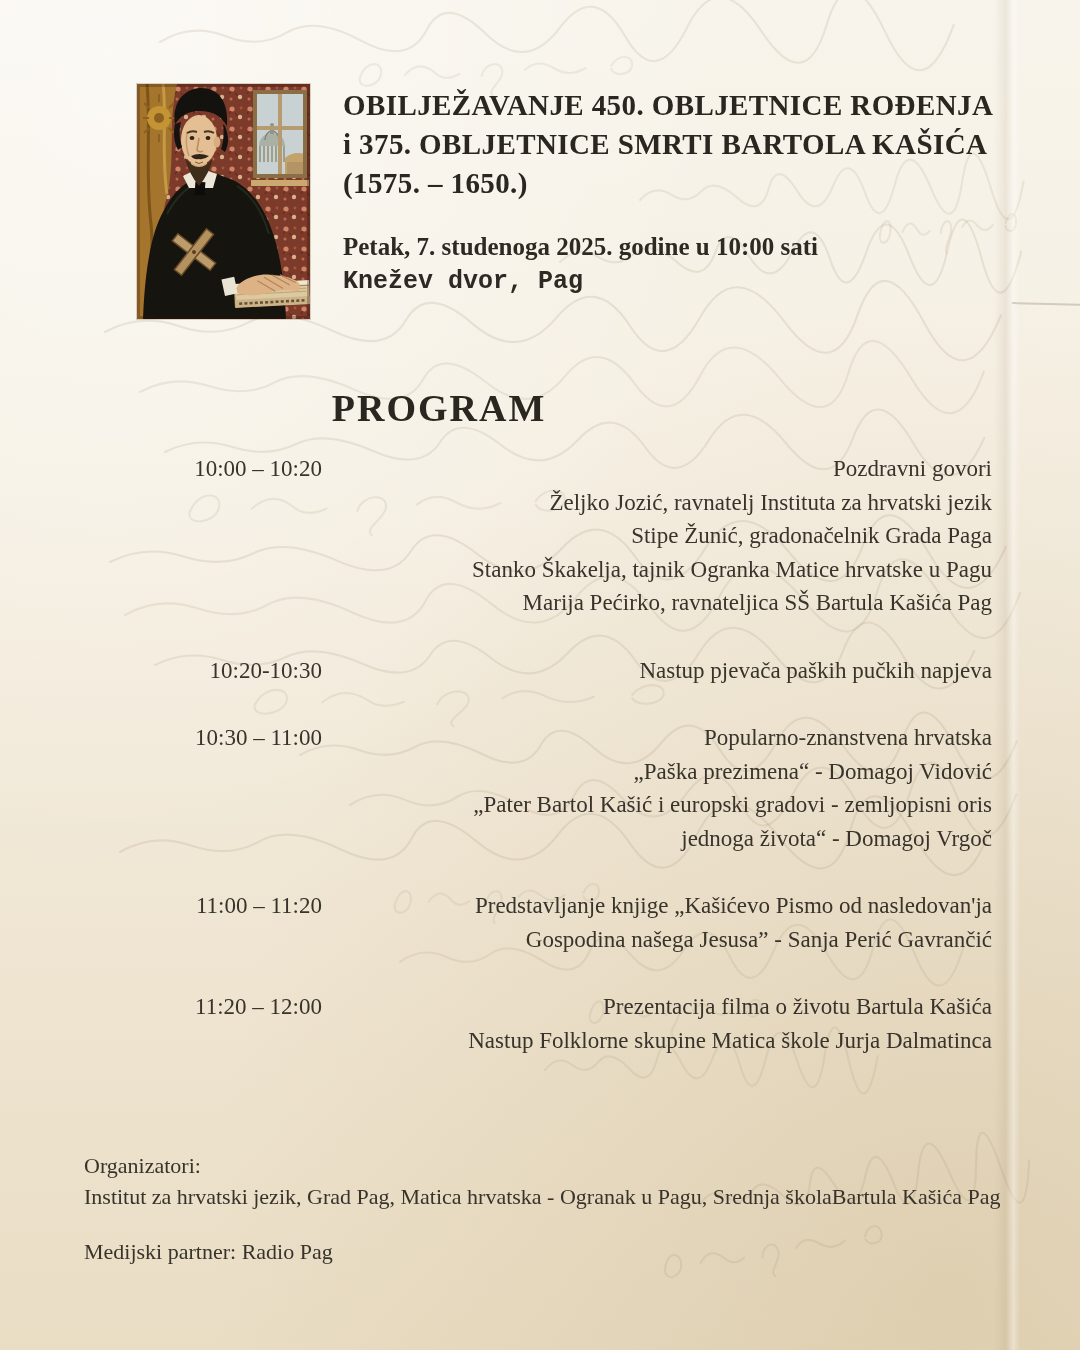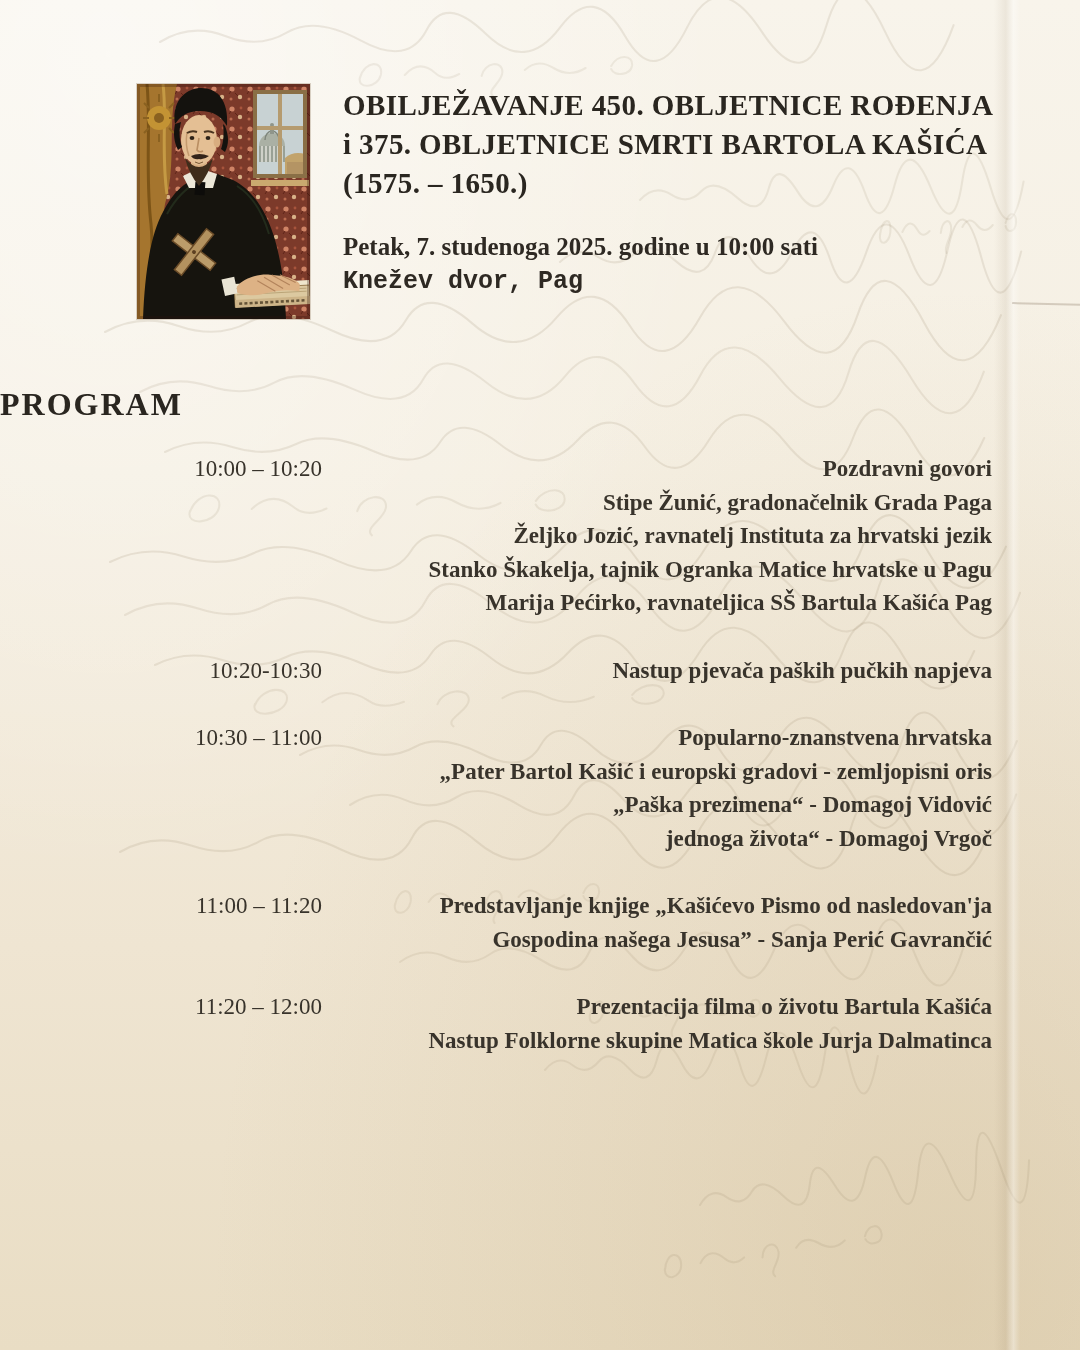--- a/index.html
+++ b/index.html
@@ -29,26 +29,26 @@
   .portrait{width:173px;height:235px;flex:0 0 auto;box-shadow:0 0 0 1px rgba(120,90,60,0.25);}
   .title-block{margin-left:33px;padding-top:2px;width:740px;}
   .title-line{
     font-weight:bold;font-size:29px;line-height:39px;color:#2a2620;
     letter-spacing:0.4px;white-space:nowrap;
   }
   .date-line{font-weight:bold;font-size:25px;line-height:35px;color:#2e2923;margin-top:26px;white-space:nowrap;}
   .venue-line{font-weight:bold;font-size:25px;line-height:35px;color:#2e2923;white-space:nowrap;font-family:Liberation Mono, monospace;}
   .program-heading{
     position:absolute;top:386px;left:0;width:878px;margin:0;
-    font-weight:bold;font-size:32px;letter-spacing:2px;color:#2a2620;
+    text-align:center;font-weight:bold;font-size:38px;letter-spacing:2px;color:#2a2620;
   }
   .schedule{position:absolute;left:112px;top:452px;width:880px;font-size:23px;text-align:right;}
   .row{display:flex;margin-bottom:34px;}
   .time{width:210px;flex:0 0 auto;line-height:33.5px;white-space:nowrap;}
-  .desc{flex:1;font-weight:bold;}
+  .desc{flex:1;}
   .desc div{line-height:33.5px;white-space:nowrap;}
   .footer{position:absolute;left:84px;top:1150px;width:980px;font-size:22px;line-height:31px;}
   .footer div{white-space:nowrap;}
   .media-partner{margin-top:24px;}
 </style>
 </head>
 <body>
 
 <div class="page">
 
@@ -190,51 +190,56 @@
     </div>
   </div>
 
   <h2 class="program-heading">PROGRAM</h2>
 
   <div id="program-rows" class="schedule">
       <div class="row">
         <div class="time">10:00 – 10:20</div>
         <div class="desc">
           <div>Pozdravni govori</div>
+          <div>Željko Jozić, ravnatelj Instituta za hrvatski jezik</div>
           <div>Stipe Žunić, gradonačelnik Grada Paga</div>
-          <div>Željko Jozić, ravnatelj Instituta za hrvatski jezik</div>
           <div>Stanko Škakelja, tajnik Ogranka Matice hrvatske u Pagu</div>
           <div>Marija Pećirko, ravnateljica SŠ Bartula Kašića Pag</div>
         </div>
       </div>
       <div class="row">
         <div class="time">10:20-10:30</div>
         <div class="desc">
           <div>Nastup pjevača paških pučkih napjeva</div>
         </div>
       </div>
       <div class="row">
         <div class="time">10:30 – 11:00</div>
         <div class="desc">
           <div>Popularno-znanstvena hrvatska</div>
+          <div>„Paška prezimena“ - Domagoj Vidović</div>
           <div>„Pater Bartol Kašić i europski gradovi - zemljopisni oris</div>
-          <div>„Paška prezimena“ - Domagoj Vidović</div>
           <div>jednoga života“ - Domagoj Vrgoč</div>
         </div>
       </div>
       <div class="row">
         <div class="time">11:00 – 11:20</div>
         <div class="desc">
           <div>Predstavljanje knjige „Kašićevo Pismo od nasledovan'ja</div>
           <div>Gospodina našega Jesusa” - Sanja Perić Gavrančić</div>
         </div>
       </div>
       <div class="row">
         <div class="time">11:20 – 12:00</div>
         <div class="desc">
           <div>Prezentacija filma o životu Bartula Kašića</div>
           <div>Nastup Folklorne skupine Matica škole Jurja Dalmatinca</div>
         </div>
       </div>
     </div>
 
+  <div class="footer">
+    <div>Organizatori:</div>
+    <div>Institut za hrvatski jezik, Grad Pag, Matica hrvatska - Ogranak u Pagu, Srednja školaBartula Kašića Pag</div>
+    <div class="media-partner">Medijski partner: Radio Pag</div>
+  </div>
 
 </div>
 
 </body></html>

